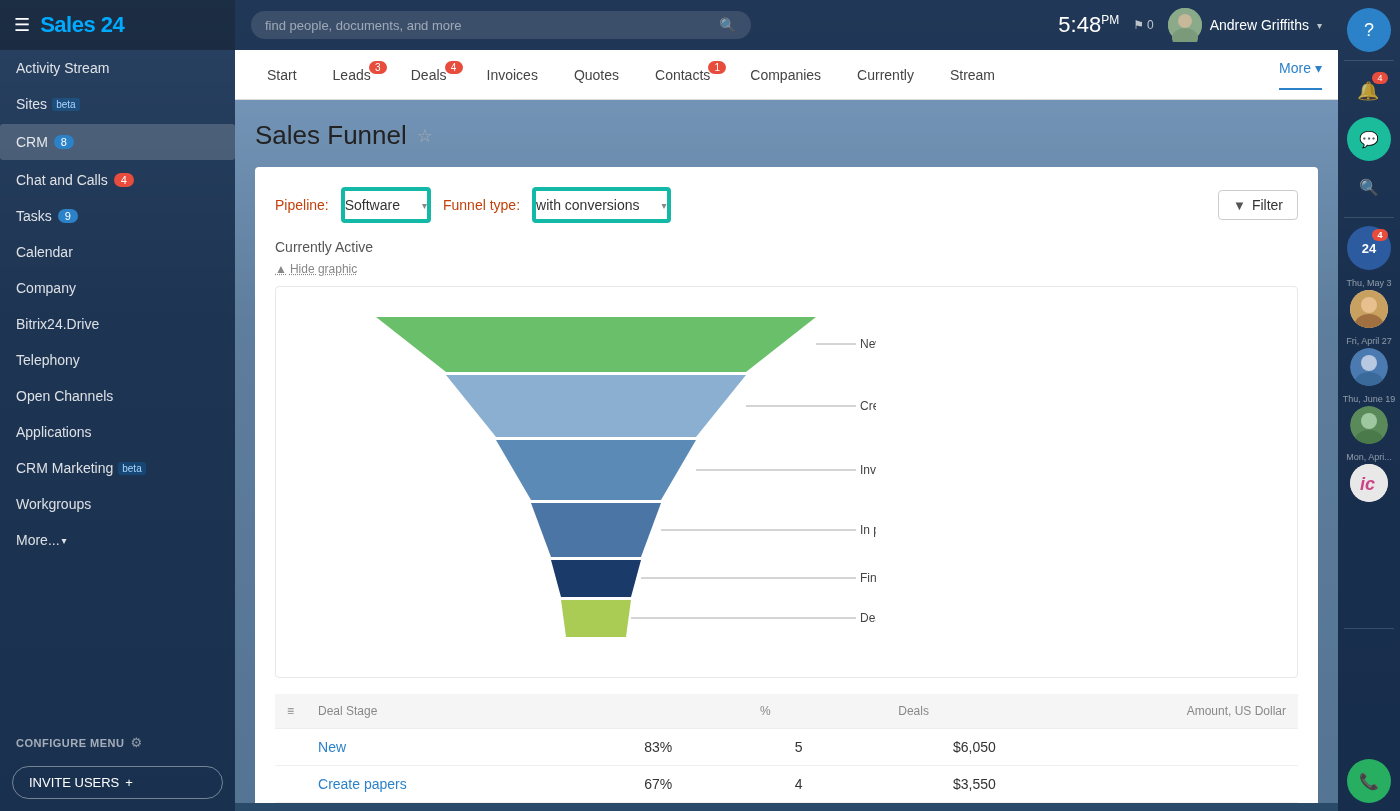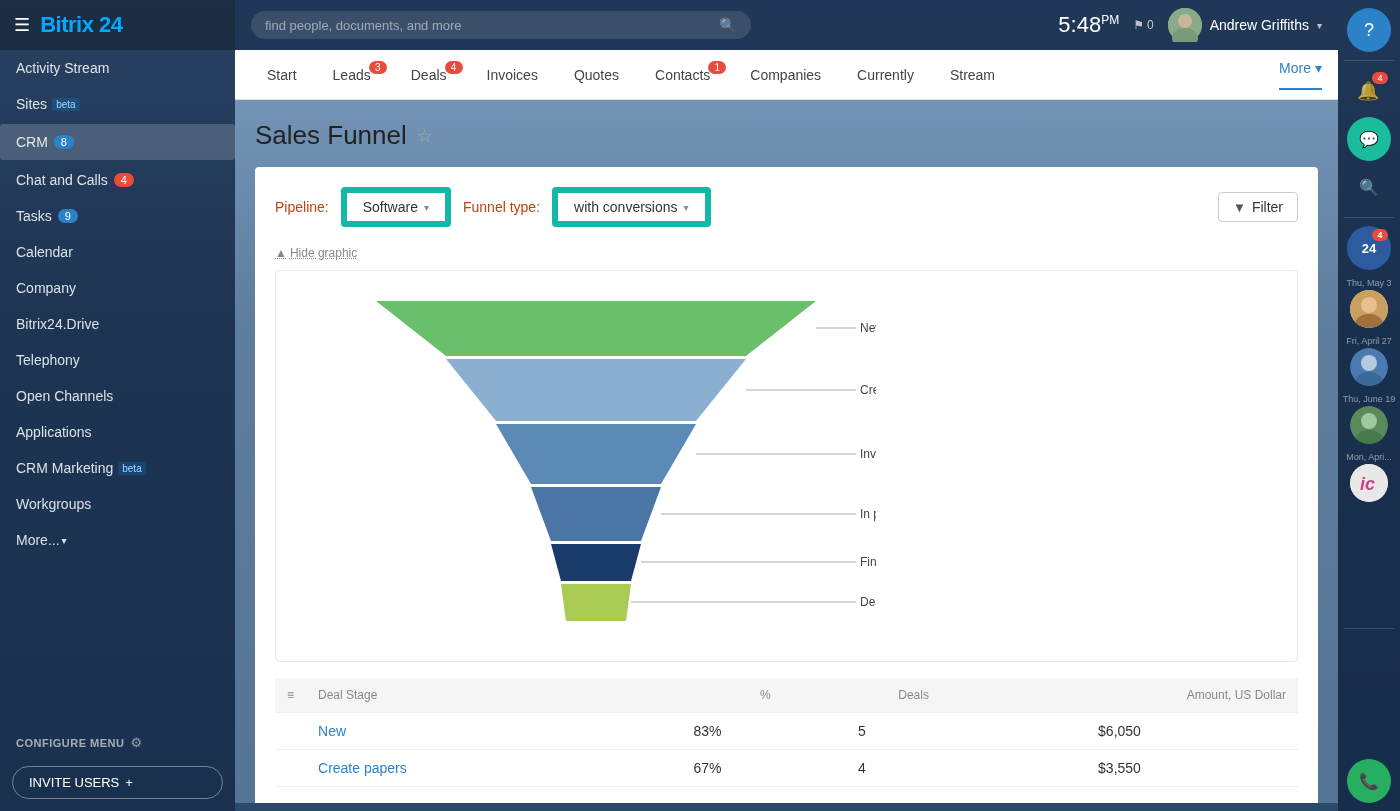--- a/index.html
+++ b/index.html
@@ -241,24 +241,24 @@
       gap: 12px;
       margin-bottom: 16px;
     }
     .pipeline-label, .funnel-type-label {
       font-size: 14px;
       color: #c2410c;
     }
     .dropdown-btn {
       display: flex;
       align-items: center;
-      gap: 6px;
-      border: 6px solid #14b8a6;
+      gap: 22px;
+      border: 4px solid #14b8a6;
       border-radius: 4px;
-      padding: 6px 16px;
+      padding: 6px 0;
       background: #fff;
       font-size: 14px;
       color: #333;
       cursor: pointer;
     }
     .dropdown-chevron { font-size: 10px; color: #888; }
     .filter-btn {
       margin-left: auto;
       display: flex;
       align-items: center;
@@ -316,21 +316,21 @@
       text-align: left;
       border-bottom: 1px solid #eee;
     }
     .funnel-table th.right { text-align: right; }
     .funnel-table td {
       padding: 10px 12px;
       font-size: 14px;
       color: #333;
       border-bottom: 1px solid #f0f0f0;
     }
-    .funnel-table td.right { text-align: center; }
+    .funnel-table td.right { text-align: left; }
     .funnel-table td.link { color: #2c82c9; cursor: pointer; }
     .table-filter-icon { color: #888; cursor: pointer; }
 
     
     .right-sidebar {
       width: 62px;
       min-width: 62px;
       background: rgba(20,40,70,0.85);
       display: flex;
       flex-direction: column;
@@ -387,21 +387,21 @@
       background: linear-gradient(180deg, #6a8fb5 0%, #3a5a7a 40%, #2a4a6a 100%);
     }
   </style>
 </head>
 <body class="bg-mountain">
 
 <div class="sidebar">
   <div class="sidebar-header">
     <span class="hamburger-icon">☰</span>
     <span class="brand-name">
-      <span>Bitrix</span><span style="color:#00aaff"> 24</span>
+      <span>Sales</span><span style="color:#00aaff"> 24</span>
     </span>
   </div>
   <div class="sidebar-nav">
 
     <div class="sidebar-item">
       <span>Activity Stream</span>
     </div>
     <div class="sidebar-item">
       <span>Sites</span>
       <span class="sidebar-beta">beta</span>
@@ -543,20 +543,21 @@
         <button class="dropdown-btn">
           <span>with conversions</span>
           <span class="dropdown-chevron">▾</span>
         </button>
         <button class="filter-btn">
           <span class="filter-icon">▼</span>
           <span>Filter</span>
         </button>
       </div>
 
+      <div class="funnel-section-title">Currently Active</div>
       <div class="hide-graphic-link">
         <span>▲</span>
         <span>Hide graphic</span>
       </div>
 
       
       <div class="funnel-chart-container">
         <div style="display:flex; width:100%; align-items:center; gap:20px; padding: 10px 20px;">
 
           <svg width="560" height="330" viewBox="0 0 560 330">

